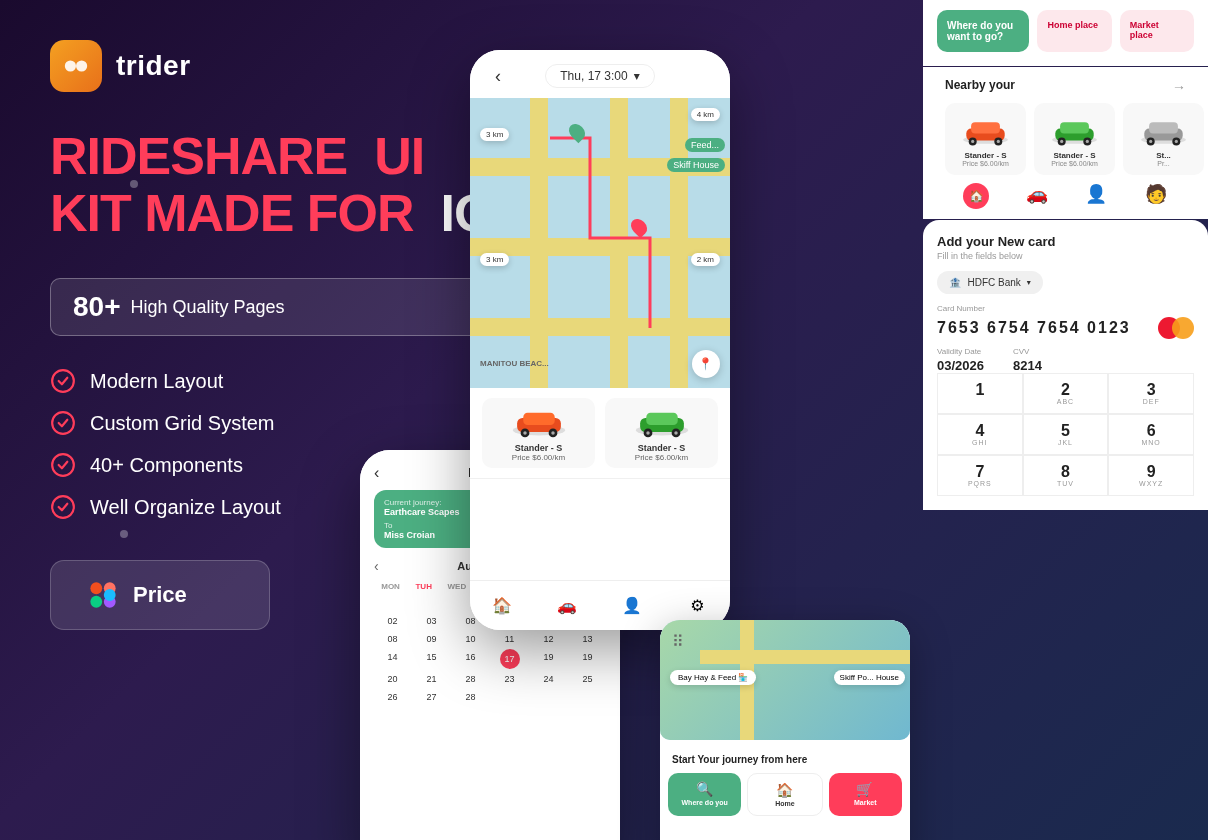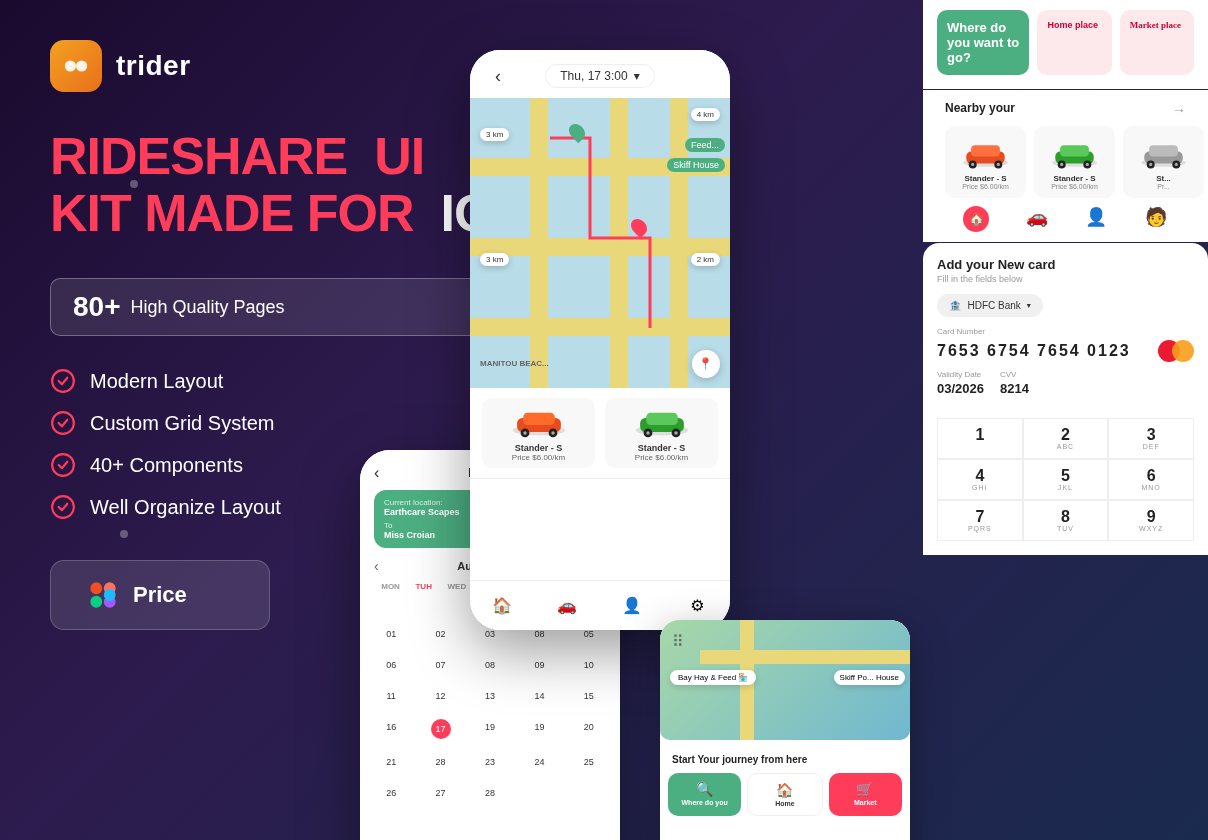--- a/index.html
+++ b/index.html
@@ -288,23 +288,23 @@
     .cal-days-header {
       display: grid;
       grid-template-columns: repeat(7, 1fr);
       padding: 0 14px;
       margin-bottom: 4px;
     }
     .cal-day-label { font-size: 8px; text-align: center; color: #999; font-weight: 600; }
     .cal-day-label.tuh { color: #ff3d5a; }
     .cal-grid {
       display: grid;
-      grid-template-columns: repeat(5, 1fr);
+      grid-template-columns: repeat(6, 1fr);
       padding: 0 14px;
-      gap: 15px;
+      gap: 2px;
     }
     .cal-cell {
       text-align: center;
       font-size: 9px;
       color: #333;
       padding: 3px 0;
     }
     .cal-cell.today {
       background: #ff3d5a;
       color: white;
@@ -367,22 +367,22 @@
       color: #222;
       letter-spacing: 2px;
     }
     .mastercard-icon {
       display: flex;
     }
     .mc-left { width: 22px; height: 22px; background: #eb001b; border-radius: 50%; opacity: 0.9; }
     .mc-right { width: 22px; height: 22px; background: #f79e1b; border-radius: 50%; opacity: 0.9; margin-left: -8px; }
     .card-details-row {
       display: flex;
-      gap: 16px;
-      margin-bottom: 22px;
+      gap: 29px;
+      margin-bottom: 0;
     }
     .card-detail-label { font-size: 8px; color: #999; margin-bottom: 2px; }
     .card-detail-value { font-size: 13px; font-weight: 600; color: #222; }
     .continue-btn {
       width: 100%;
       background: linear-gradient(135deg, #ff6b8a, #ff3d5a);
       color: white;
       border: none;
       border-radius: 20px;
       padding: 10px;
@@ -513,21 +513,21 @@
   <div class="phone-calendar">
 
     <div style="display:flex;align-items:center;justify-content:space-between;padding:14px 14px 8px;background:white;">
       <span style="font-size:16px;color:#333;">‹</span>
       <span style="font-size:12px;font-weight:700;color:#222;">Dates</span>
       <span style="width:16px;"></span>
     </div>
 
     <div class="location-cards-row">
       <div style="flex:1;background:#4caf82;border-radius:12px;padding:8px 10px;">
-        <div style="font-size:8px;color:rgba(255,255,255,0.8);">Current location:</div>
+        <div style="font-size:8px;color:rgba(255,255,255,0.8);">Current journey:</div>
         <div style="font-size:9px;font-weight:700;color:white;">Earthcare Scapes</div>
         <div style="font-size:8px;color:rgba(255,255,255,0.8);margin-top:4px;">To</div>
         <div style="font-size:9px;font-weight:700;color:white;">Miss Croian</div>
       </div>
       <div style="flex:1;background:#4caf82;border-radius:12px;padding:8px 10px;">
         <div style="font-size:8px;color:rgba(255,255,255,0.8);">Time</div>
         <div style="font-size:9px;font-weight:700;color:white;">Thu, Aug 17</div>
         <div style="font-size:9px;color:white;margin-top:4px;">3:00 PM</div>
       </div>
     </div>
@@ -698,27 +698,27 @@
       </div>
     </div>
   </div>
 
 </div>
 
 <div class="right-full">
 
   <div style="background:white;padding:10px 14px 8px;">
     <div style="display:flex;gap:8px;margin-bottom:6px;">
-      <div style="flex:1.2;background:#4caf82;border-radius:10px;padding:10px 10px;font-size:13px;font-weight:600;color:white;">
+      <div style="flex:1.2;background:#4caf82;border-radius:10px;padding:10px 10px;font-size:10px;font-weight:600;color:white;">
         <span>Where do you want to go?</span>
       </div>
       <div style="flex:0.9;background:#fde8ec;border-radius:10px;padding:10px 10px;font-size:9px;font-weight:600;color:#cc0033;">
         <span>Home place</span>
       </div>
-      <div style="flex:0.9;background:#fde8ec;border-radius:10px;padding:10px 10px;font-size:9px;font-weight:600;color:#cc0033;font-family:Liberation Serif, serif;">
+      <div style="flex:0.9;background:#fde8ec;border-radius:10px;padding:10px 10px;font-size:9px;font-weight:600;color:#cc0033;">
         <span>Market place</span>
       </div>
     </div>
   </div>
 
   <div style="background:white;padding:10px 22px 8px;margin-top:1px;">
     <div class="nearby-header">
       <span class="nearby-title">Nearby your</span>
       <span class="nearby-arrow">→</span>
     </div>

